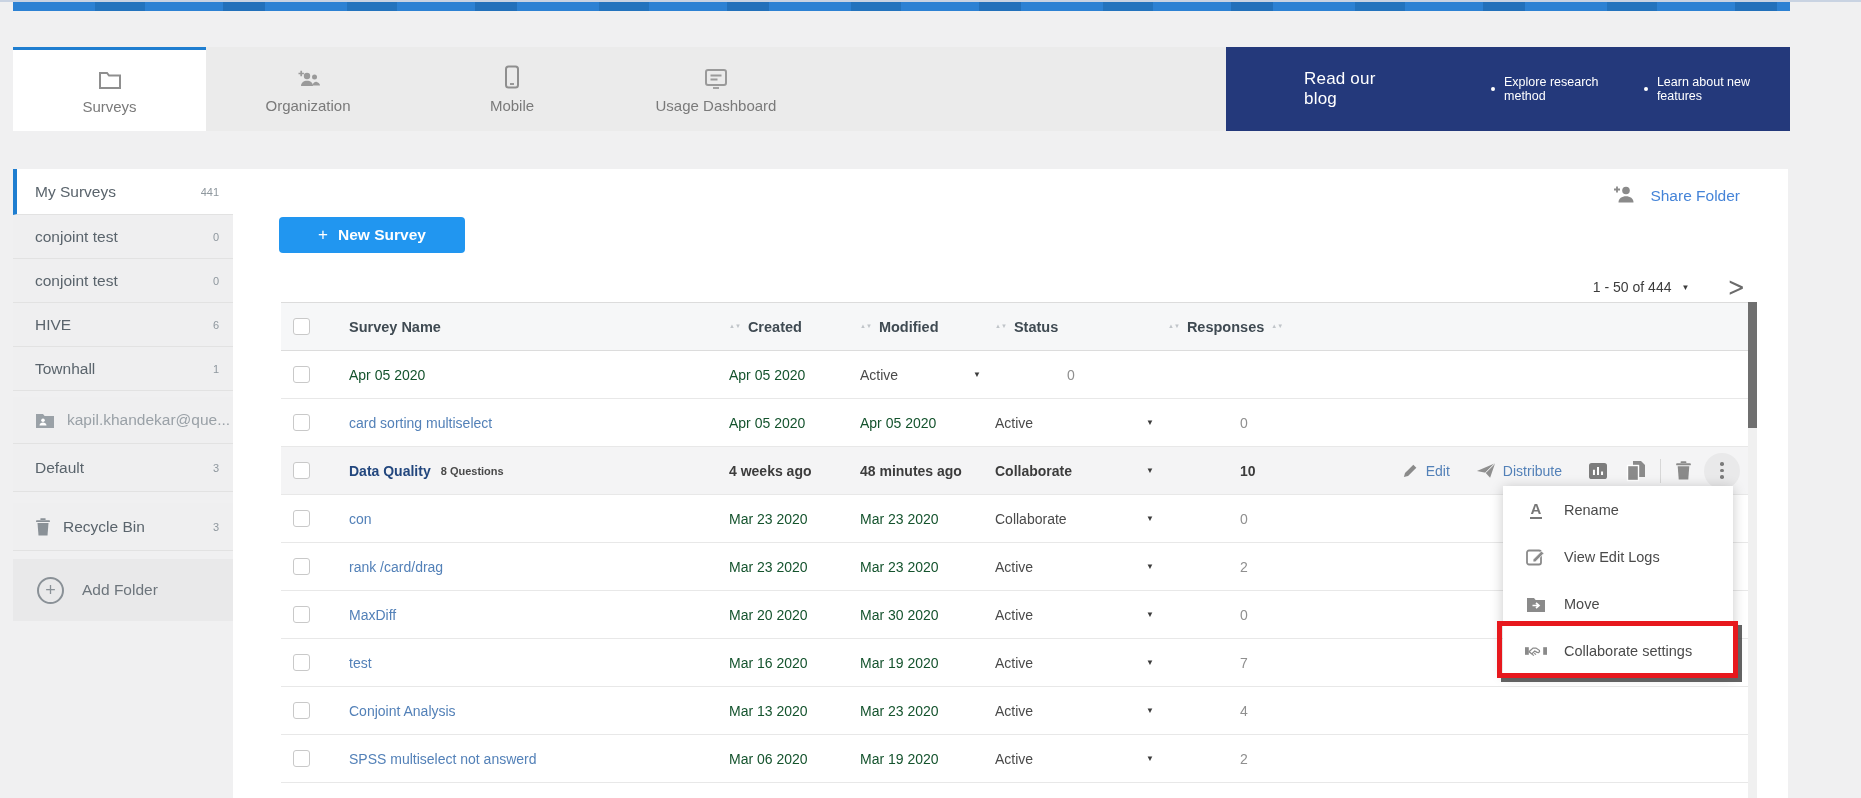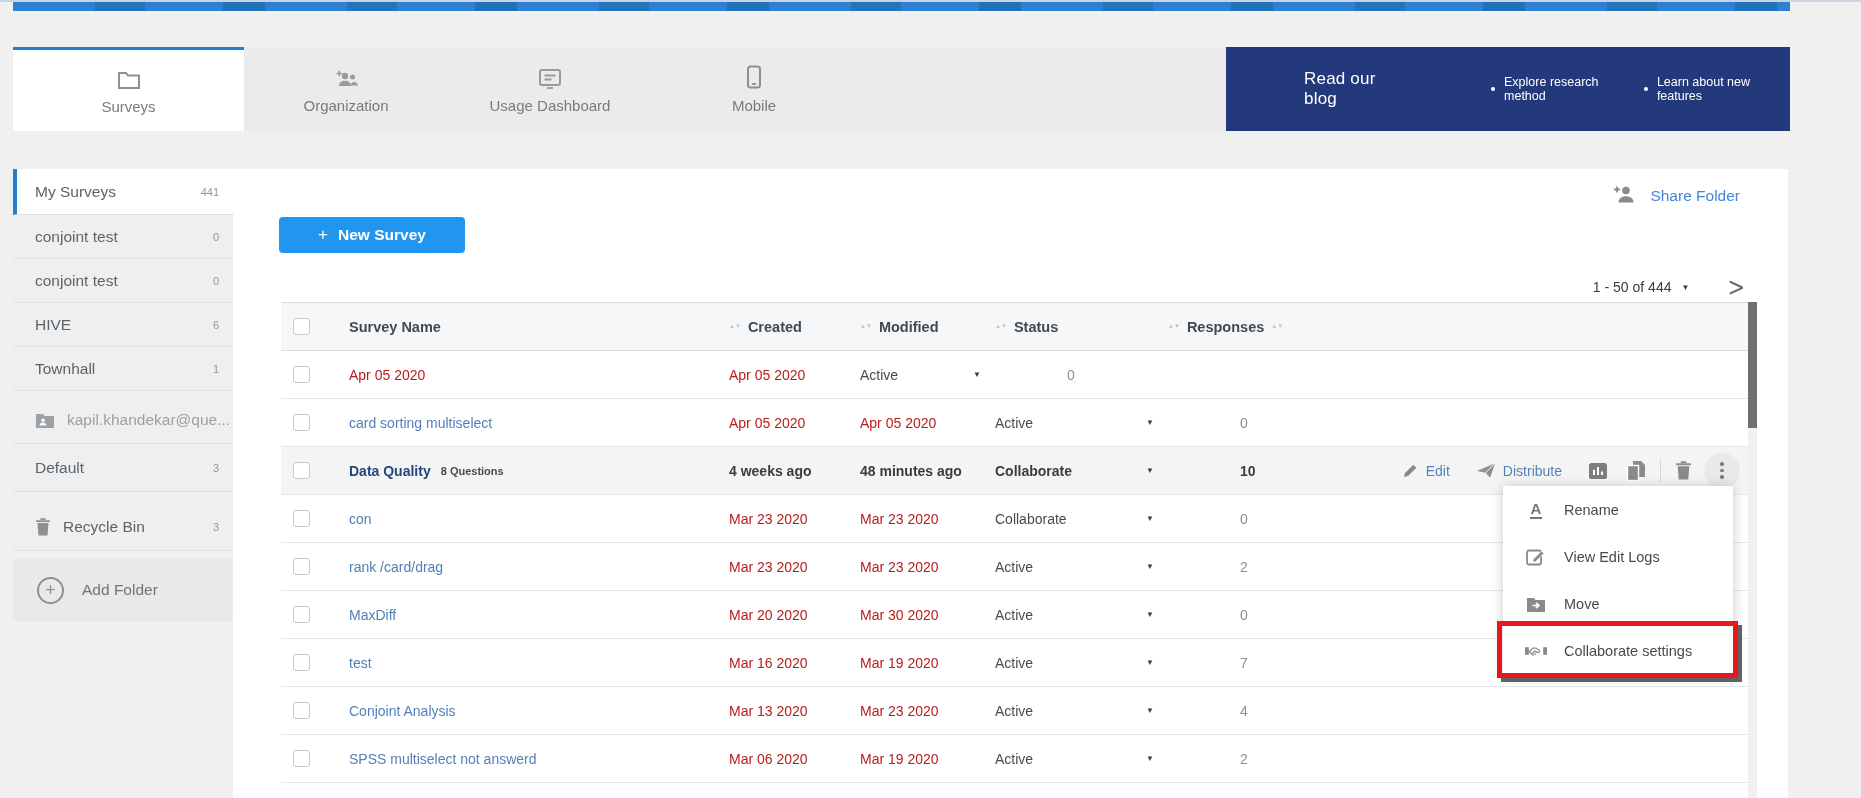--- a/index.html
+++ b/index.html
@@ -7,21 +7,21 @@
   .stage { position:relative; width:1861px; height:798px; background:#f0f0f1; overflow:hidden; }
 
   
   .top-sliver { position:absolute; left:0; top:0; width:100%; height:2px; background:#c9d3e2; }
   .top-strip { position:absolute; left:13px; top:2px; width:1777px; height:9px;
     background:repeating-linear-gradient(90deg,#2c81d3 0 82px,#2373bd 82px 132px,#2c81d3 132px 210px,#2270ba 210px 252px); }
 
   
   .tabbar { position:absolute; left:13px; top:47px; width:1777px; height:84px; background:#ebebeb; display:flex; }
   .tab { width:204px; height:84px; display:flex; flex-direction:column; align-items:center; justify-content:center; gap:8px; color:#7a7a7a; font-size:15px; cursor:pointer; }
-  .tab.active { background:#ffffff; border-top:3px solid #1f7ed0; width:231px; }
+  .tab.active { background:#ffffff; border-top:3px solid #1f7ed0; width:193px; }
   .tab .ticon { height:24px; display:flex; align-items:flex-end; }
   .banner { position:absolute; right:0; top:0; width:564px; height:84px; background:#24397b; color:#fff; display:flex; align-items:center; }
   .banner-title { font-size:17px; margin-left:78px; letter-spacing:.2px; }
   .banner-bullets { margin-left:84px; font-size:12.5px; display:flex; flex-direction:row; gap:9px; }
   .banner-bullets .b { display:flex; align-items:center; gap:9px; }
   .banner-bullets .dot { width:4px; height:4px; border-radius:50%; background:#fff; display:inline-block; }
 
   
   .sidebar { position:absolute; left:13px; top:169px; width:220px; }
   .snav { background:#efeff0; }
@@ -51,21 +51,21 @@
   .table { position:absolute; left:48px; top:133px; width:1467px; }
   .trow { display:grid; grid-template-columns:56px 380px 131px 135px 173px 120px 1fr; align-items:center; height:48px; border-bottom:1px solid #e8e8e8; background:#fff; }
   .trow.head { height:49px; background:#f6f7f8; border-top:1px solid #dcdcdc; border-bottom:1px solid #dcdcdc; }
   .trow.hl { background:#f4f4f5; }
   .cell { display:flex; align-items:center; font-size:14px; color:#4a4a4a; }
   .c-check { padding-left:12px; }
   .checkbox { width:17px; height:17px; background:#fff; border:1px solid #c9c9c9; border-radius:3px; cursor:pointer; }
   .c-name { padding-left:12px; }
   .head .cell { font-weight:bold; color:#3f4a52; font-size:14.5px; }
   .sort { display:inline-flex; flex-direction:column; margin-right:7px; color:#c0c5c9; font-size:6px; line-height:5px; cursor:pointer; }
-  .c-dated { padding-left:12px; color:#b91c1c; }
+  .c-dated { padding-left:12px; color:#14532d; }
   .c-status { padding-left:12px; justify-content:space-between; padding-right:2px; }
   .scaret { font-size:8px; color:#3c3c3c; cursor:pointer; }
   .c-resp { padding-left:84px; color:#8f8f8f; }
   .head .c-resp { padding-left:12px; }
   .name-link { color:#5381b8; cursor:pointer; }
   .hl .name-link { color:#23477e; font-weight:bold; }
   .badge { font-size:11px; font-weight:bold; color:#4a4a4a; margin-left:10px; }
   .hl .c-dated, .hl .c-status .stxt, .hl .c-resp { color:#3c3c3c; font-weight:bold; }
   .actions { display:flex; align-items:center; justify-content:flex-end; margin-right:8px; gap:0; }
   .act { display:flex; align-items:center; gap:7px; cursor:pointer; }
@@ -110,36 +110,36 @@
             <path d="M6 19c0-3.4 2.8-5.3 6-5.3s6 1.9 6 5.3z" fill="#9a9a9a"></path>
             <circle cx="19.5" cy="10" r="2.5" fill="#9a9a9a"></circle>
             <path d="M17.5 18.5c.6-2.6 2.3-4 4.3-3.6 1.6.3 3.2 1.6 3.2 3.6z" fill="#9a9a9a"></path>
             <path d="M3.5 6.5h5.4M6.2 3.8v5.4" stroke="#9a9a9a" stroke-width="1.7"></path>
           </svg>
       </span>
       <span>Organization</span>
     </div>
     <div class="tab">
       <span class="ticon">
+        <svg width="16" height="24" viewBox="0 0 16 24">
+            <rect x="2" y="1.5" width="12" height="21" rx="2.5" fill="none" stroke="#8f8f8f" stroke-width="2"></rect>
+            <path d="M6 19h4" stroke="#8f8f8f" stroke-width="1.8"></path>
+          </svg>
+      </span>
+      <span>Mobile</span>
+    </div>
+    <div class="tab">
+      <span class="ticon">
         <svg width="24" height="21" viewBox="0 0 24 21">
             <rect x="2" y="2" width="20" height="15" rx="2" fill="none" stroke="#9a9a9a" stroke-width="2"></rect>
             <path d="M6.5 7.5h11M6.5 11.5h7" stroke="#9a9a9a" stroke-width="1.8"></path>
             <path d="M9 20h6" stroke="#9a9a9a" stroke-width="1.8"></path>
           </svg>
       </span>
       <span>Usage Dashboard</span>
-    </div>
-    <div class="tab">
-      <span class="ticon">
-        <svg width="16" height="24" viewBox="0 0 16 24">
-            <rect x="2" y="1.5" width="12" height="21" rx="2.5" fill="none" stroke="#8f8f8f" stroke-width="2"></rect>
-            <path d="M6 19h4" stroke="#8f8f8f" stroke-width="1.8"></path>
-          </svg>
-      </span>
-      <span>Mobile</span>
     </div>
 
     <div class="banner">
       <span class="banner-title">Read our blog</span>
       <div class="banner-bullets">
         <span class="b">
             <i class="dot"></i>
             <span>Explore research method</span>
           </span>
         <span class="b">

